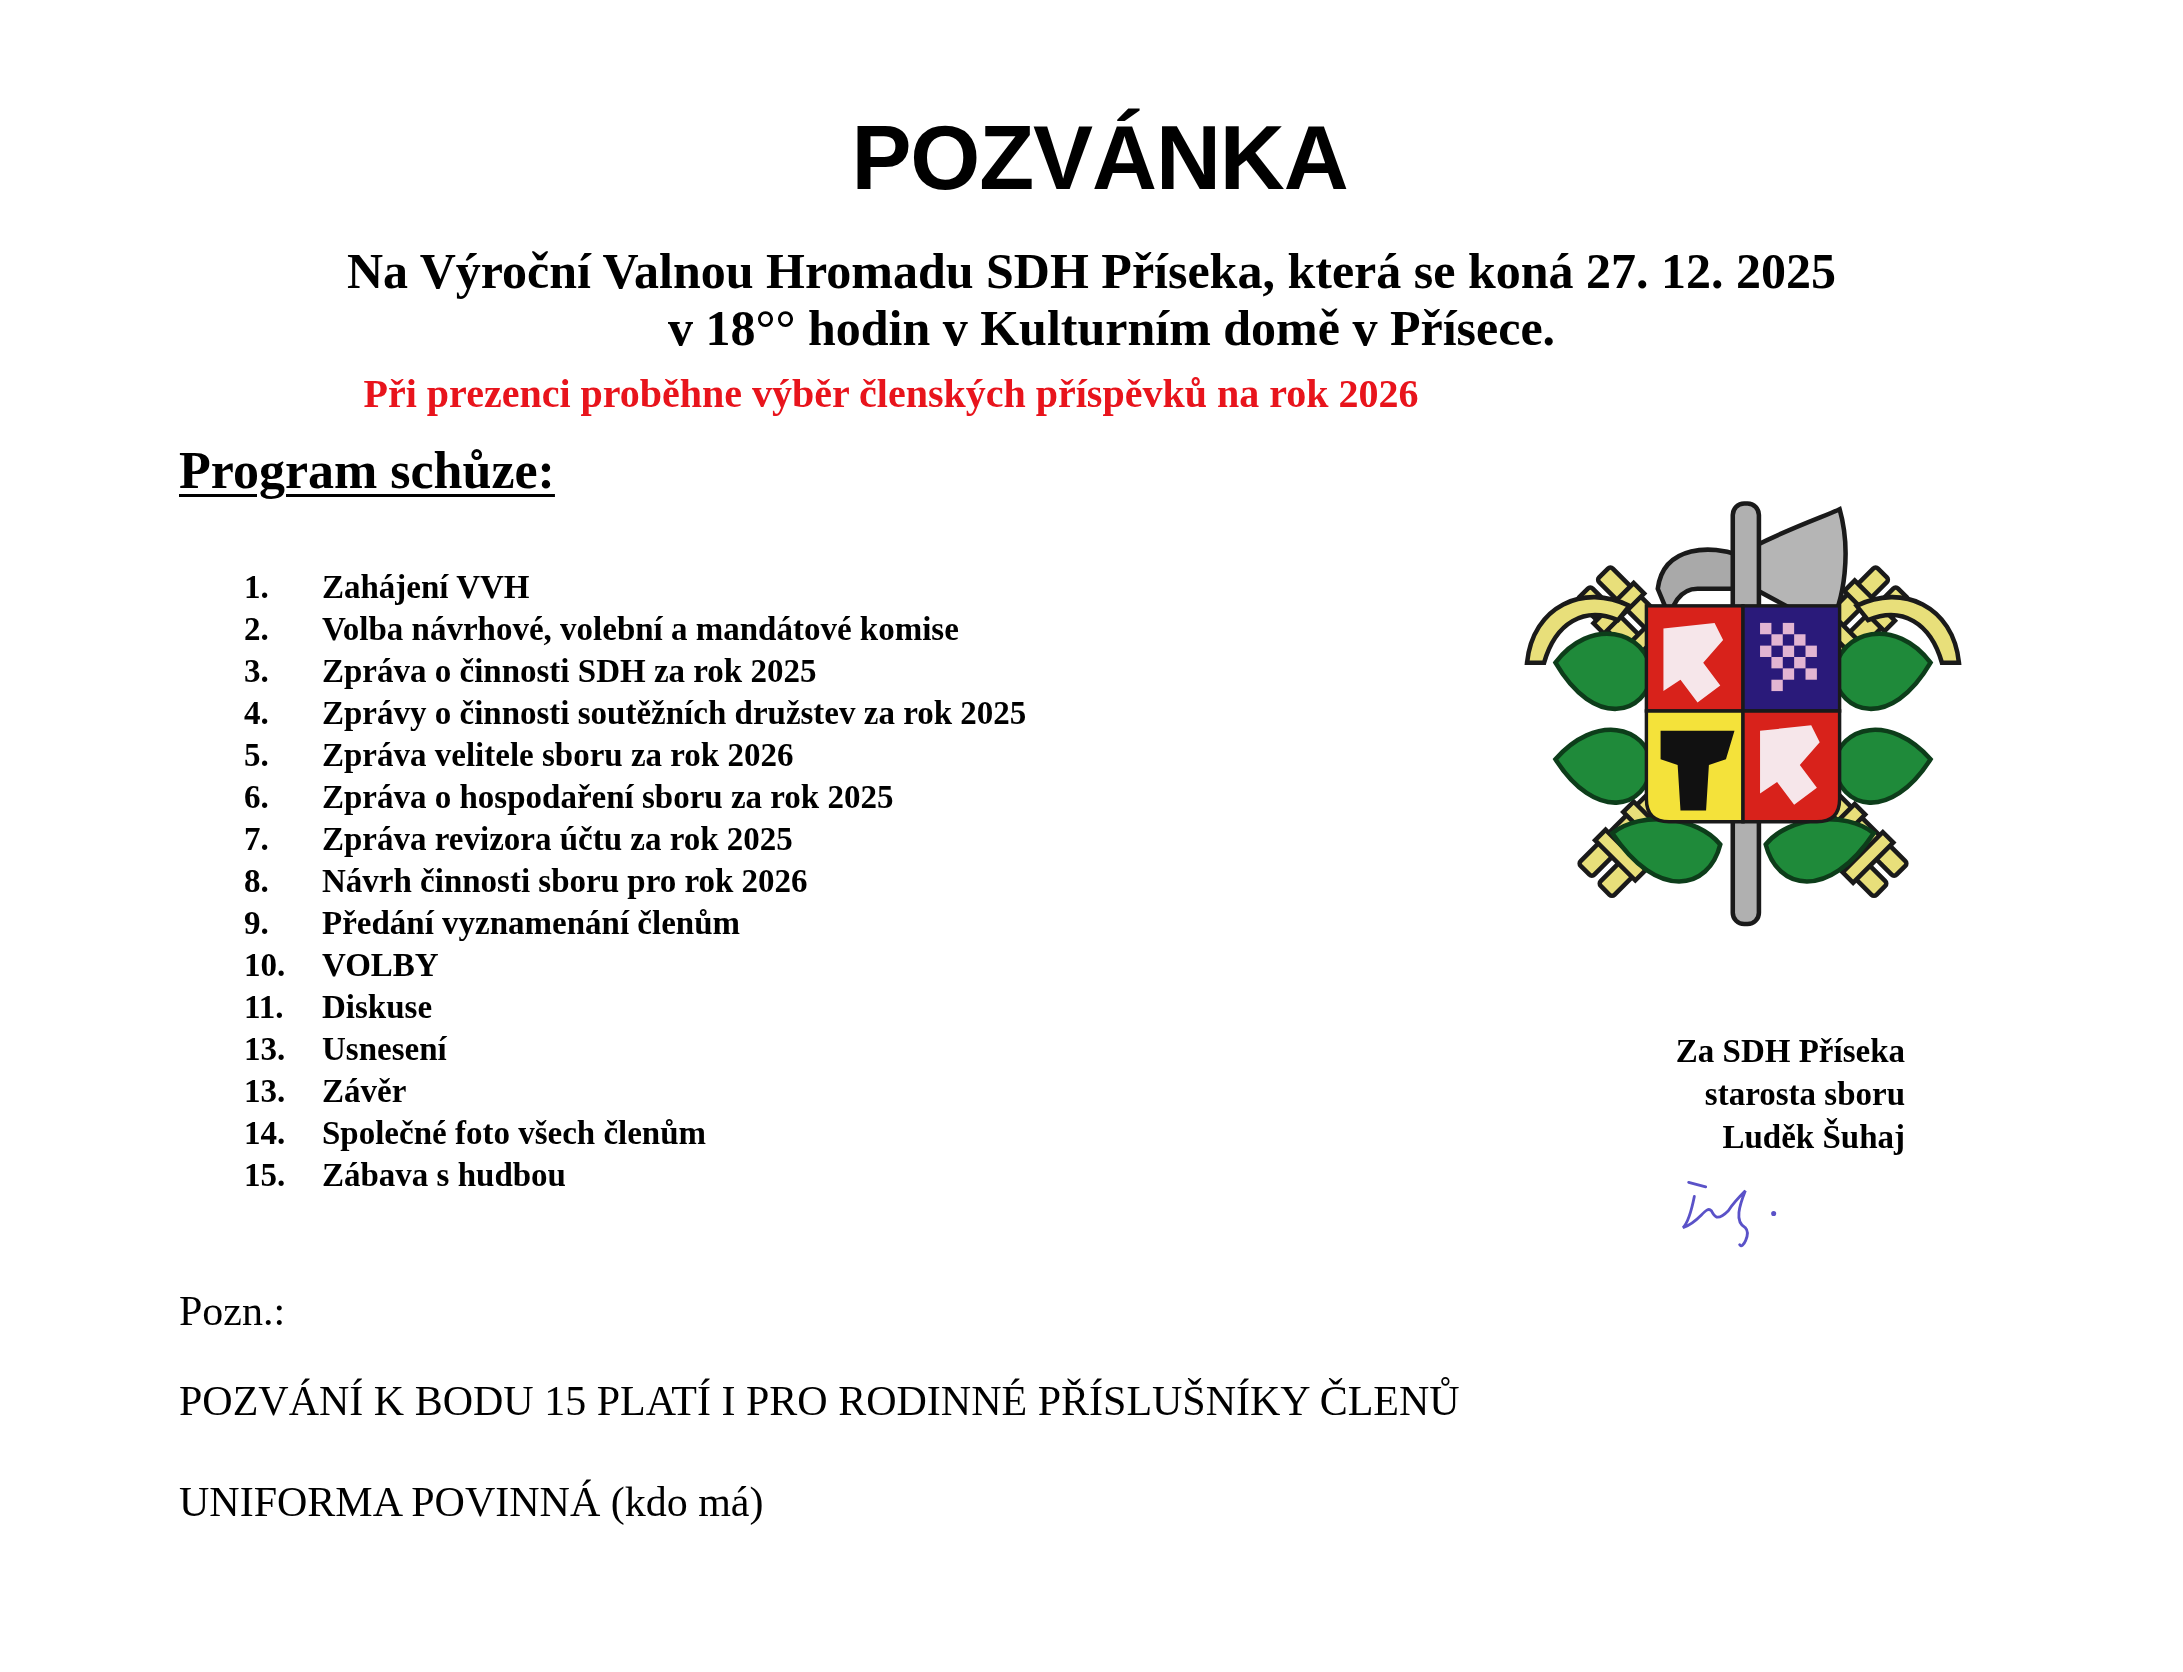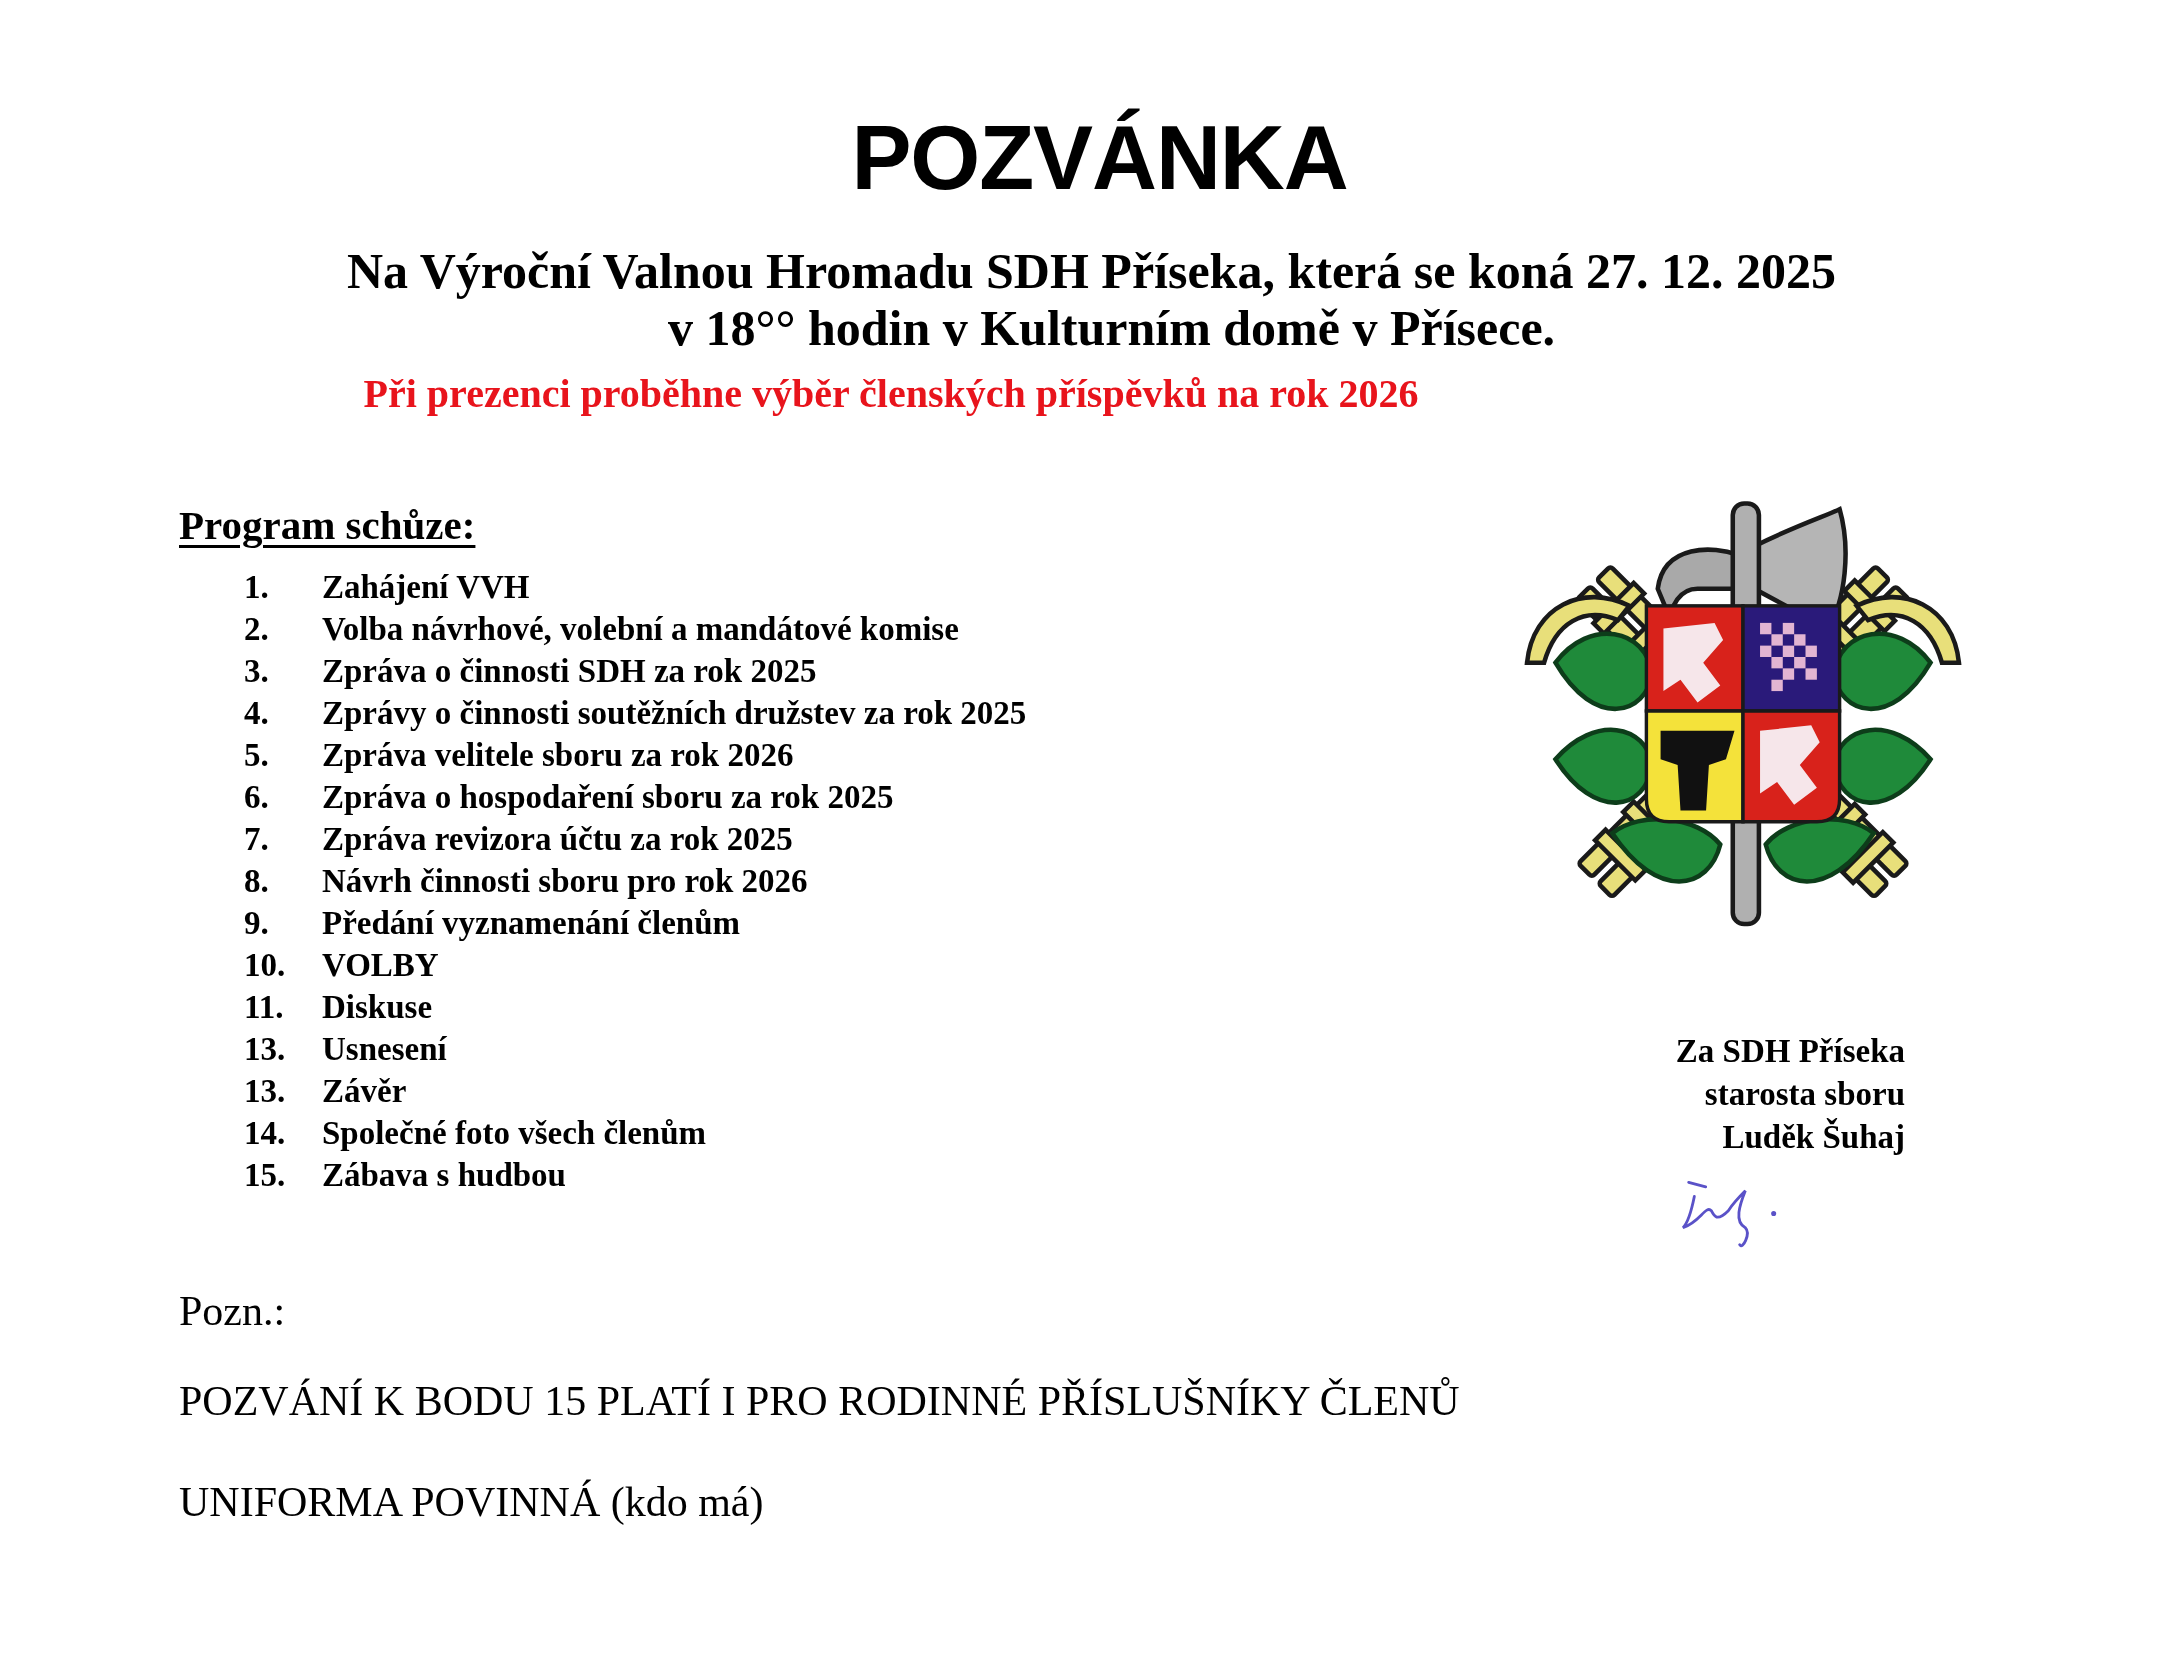--- a/index.html
+++ b/index.html
@@ -16,23 +16,23 @@
     font-size:50px; line-height:57px;
   }
   .hl1 { top:243px; }
   .hl2 { top:300px;padding-left:20px; }
   .red-line {
     left:0; width:1782px; top:370px; text-align:center;
     font-family:"Liberation Serif", serif; font-weight:bold;
     font-size:40px; line-height:48px; color:#e8141c;
   }
   .program-heading {
-    left:179px; top:503px;
-    font-family:"Liberation Serif", serif; font-weight:bold;
-    font-size:41px; line-height:45px; text-decoration:underline;
+    left:179px; top:448px;
+    font-family:"Liberation Serif", serif; font-weight:bold;
+    font-size:52px; line-height:45px; text-decoration:underline;
     text-decoration-thickness:2.8px; text-underline-offset:5.7px;
   }
   .agenda {
     left:244px; top:566px; margin:0; padding:0; list-style:none;
     font-family:"Liberation Serif", serif; font-weight:bold;
     font-size:33px; line-height:42px;
   }
   .agenda li { display:flex; }
   .agenda .num { width:78px; }
   .logo { left:1510px; top:492px; width:466px; height:455px; }

